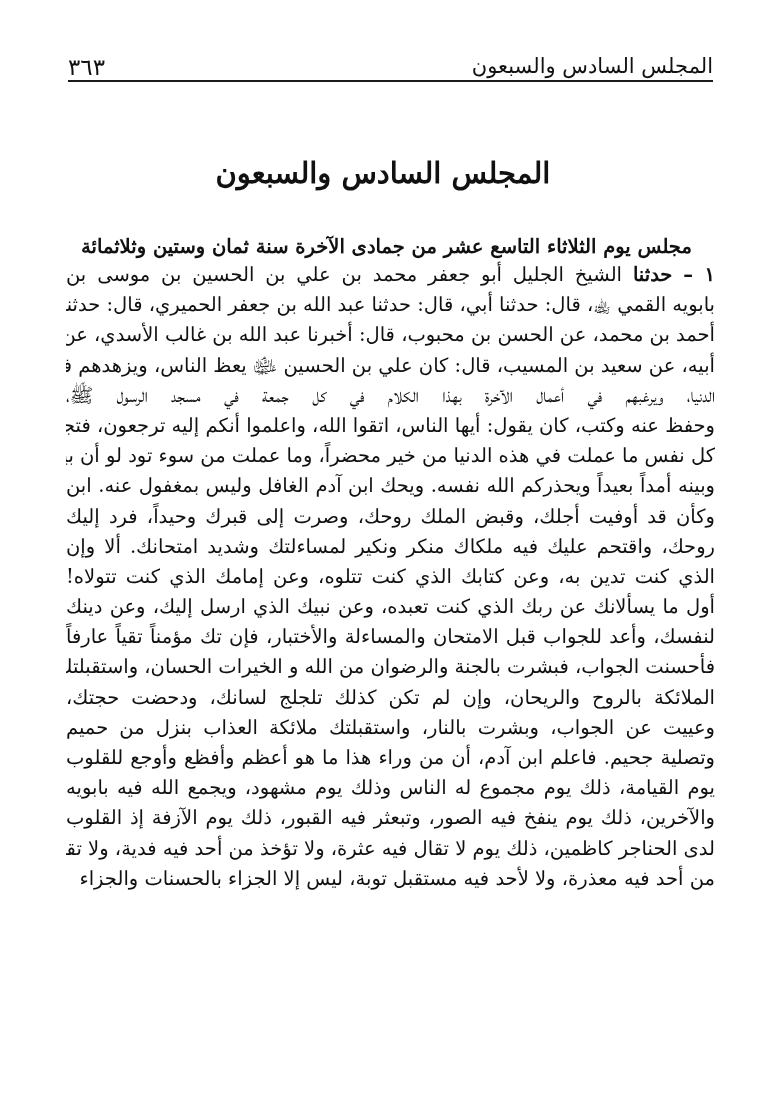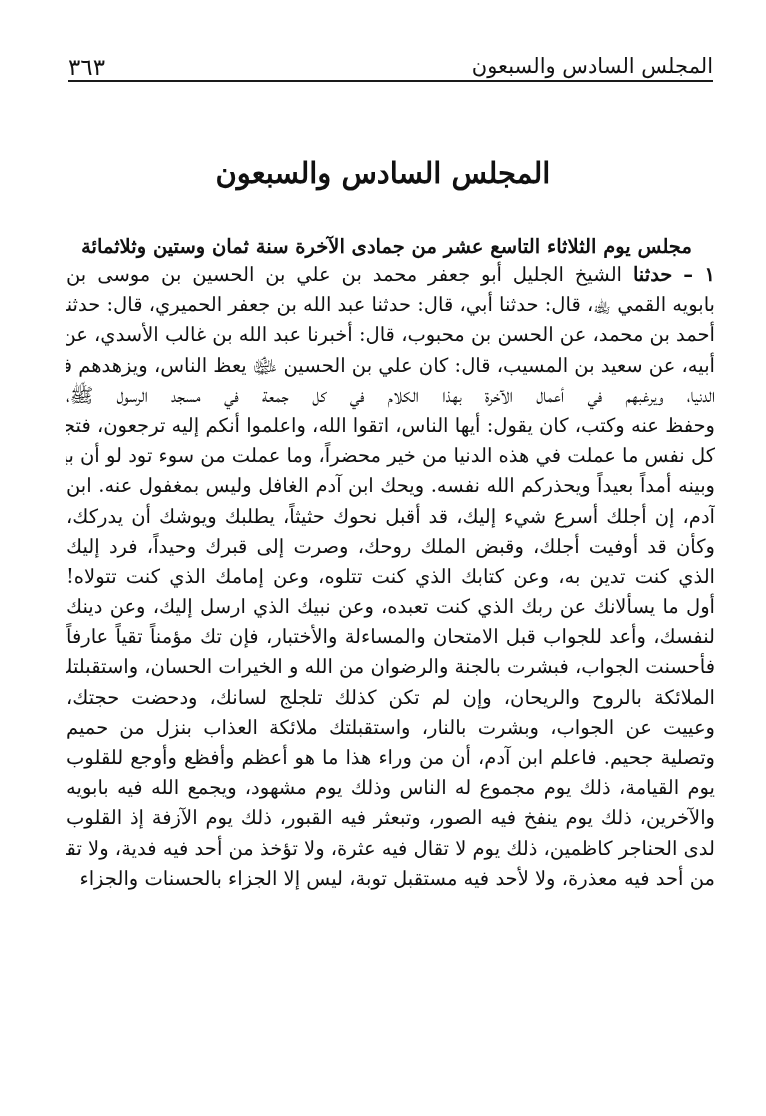--- a/index.html
+++ b/index.html
@@ -115,22 +115,22 @@
 
   <div class="body-text">
     <span class="line"><span class="hadith-num">١ –</span> <span class="hadith-lead">حدثنا</span> <span>الشيخ الجليل أبو جعفر محمد بن علي بن الحسين بن موسى بن</span></span>
     <span class="line">بابويه القمي ﵀، قال: حدثنا أبي، قال: حدثنا عبد الله بن جعفر الحميري، قال: حدثني</span>
     <span class="line">أحمد بن محمد، عن الحسن بن محبوب، قال: أخبرنا عبد الله بن غالب الأسدي، عن</span>
     <span class="line">أبيه، عن سعيد بن المسيب، قال: كان علي بن الحسين ﵉ يعظ الناس، ويزهدهم في</span>
     <span class="line">الدنيا، ويرغبهم في أعمال الآخرة بهذا الكلام في كل جمعة في مسجد الرسول ﷺ،</span>
     <span class="line">وحفظ عنه وكتب، كان يقول: أيها الناس، اتقوا الله، واعلموا أنكم إليه ترجعون، فتجد</span>
     <span class="line">كل نفس ما عملت في هذه الدنيا من خير محضراً، وما عملت من سوء تود لو أن بينها</span>
     <span class="line">وبينه أمداً بعيداً ويحذركم الله نفسه. ويحك ابن آدم الغافل وليس بمغفول عنه. ابن</span>
-    <span class="line">آدم، إن أجلك أسرع شيء إليك، قد أقبل نحوك حثيثاً، يطلبك ويوشك أن يدركك،</span>
     <span class="line">وكأن قد أوفيت أجلك، وقبض الملك روحك، وصرت إلى قبرك وحيداً، فرد إليك</span>
+    <span class="line">روحك، واقتحم عليك فيه ملكاك منكر ونكير لمساءلتك وشديد امتحانك. ألا وإن</span>
     <span class="line">الذي كنت تدين به، وعن كتابك الذي كنت تتلوه، وعن إمامك الذي كنت تتولاه!</span>
     <span class="line">أول ما يسألانك عن ربك الذي كنت تعبده، وعن نبيك الذي ارسل إليك، وعن دينك</span>
     <span class="line">لنفسك، وأعد للجواب قبل الامتحان والمساءلة والأختبار، فإن تك مؤمناً تقياً عارفاً</span>
     <span class="line">فأحسنت الجواب، فبشرت بالجنة والرضوان من الله و الخيرات الحسان، واستقبلتك</span>
     <span class="line">الملائكة بالروح والريحان، وإن لم تكن كذلك تلجلج لسانك، ودحضت حجتك،</span>
     <span class="line">وعييت عن الجواب، وبشرت بالنار، واستقبلتك ملائكة العذاب بنزل من حميم</span>
     <span class="line">وتصلية جحيم. فاعلم ابن آدم، أن من وراء هذا ما هو أعظم وأفظع وأوجع للقلوب</span>
     <span class="line">يوم القيامة، ذلك يوم مجموع له الناس وذلك يوم مشهود، ويجمع الله فيه بابويه</span>
     <span class="line">والآخرين، ذلك يوم ينفخ فيه الصور، وتبعثر فيه القبور، ذلك يوم الآزفة إذ القلوب</span>
     <span class="line">لدى الحناجر كاظمين، ذلك يوم لا تقال فيه عثرة، ولا تؤخذ من أحد فيه فدية، ولا تقبل</span>

